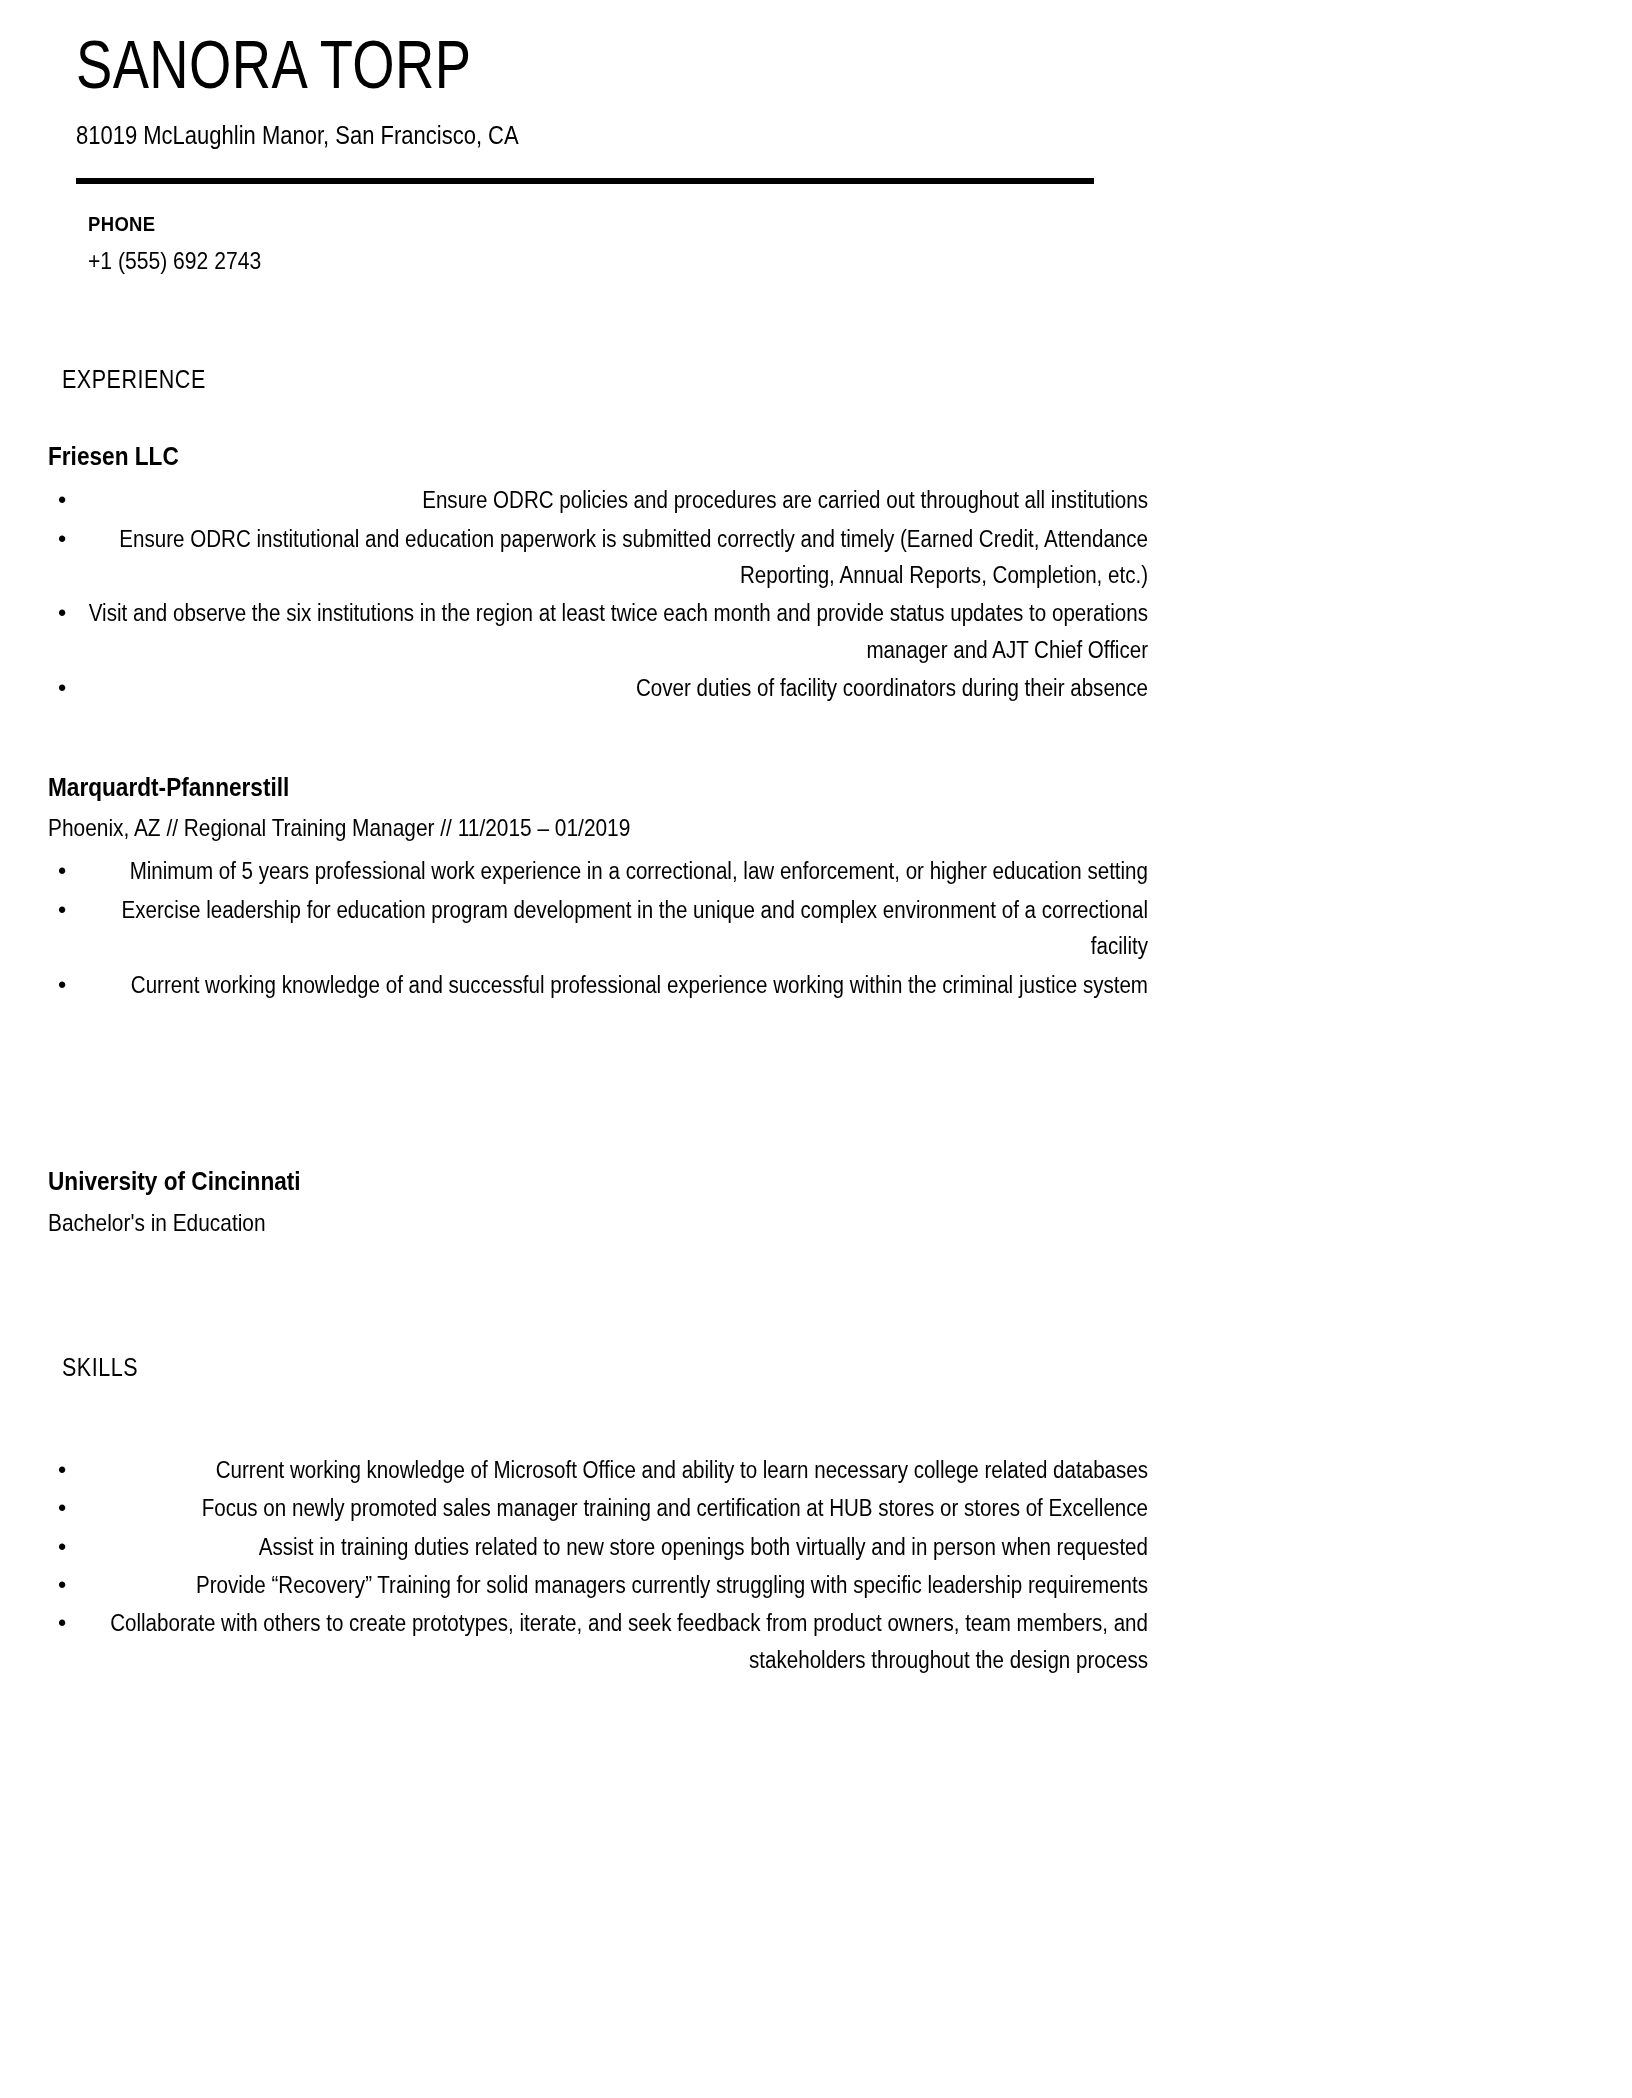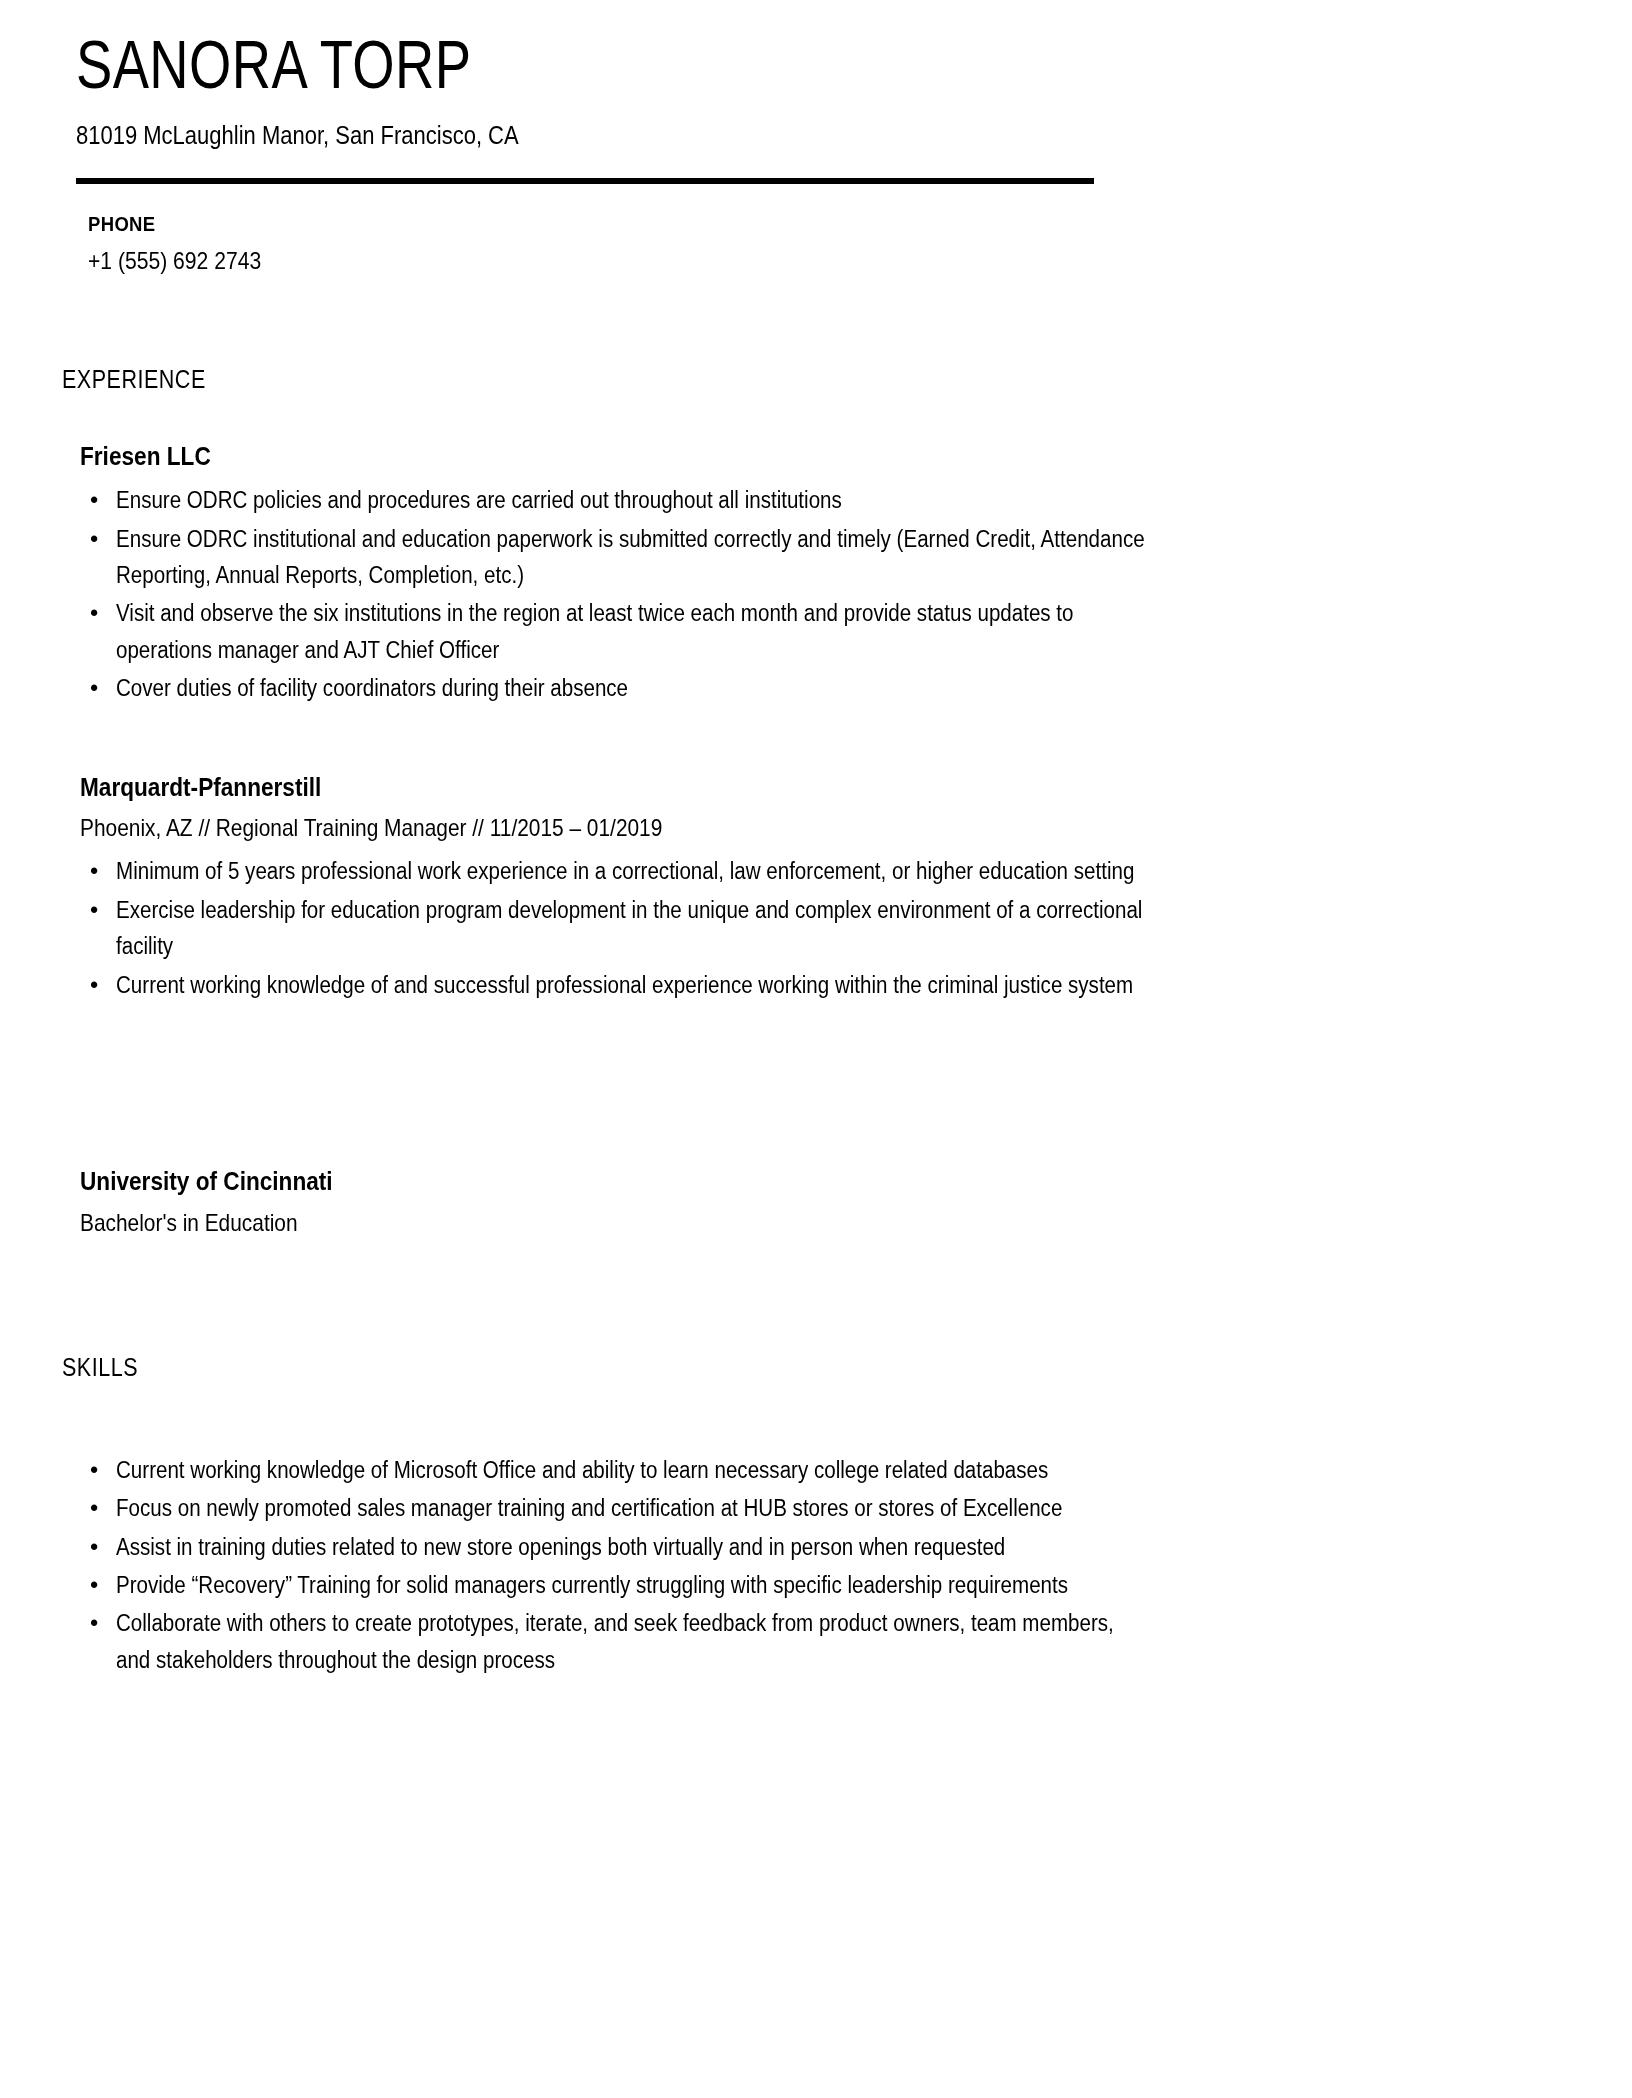--- a/index.html
+++ b/index.html
@@ -90,21 +90,21 @@
     font-size: 25px;
     font-weight: 400;
     letter-spacing: 0.6px;
     line-height: 1.2;
     padding-left: 62px;
     white-space: nowrap;
   }
   .section-heading .cond { transform: scaleX(0.86); }
 
   .section-body {
-    padding-left: 80px;
+    padding-left: 48px;
   }
 
   .entry-title {
     font-size: 26px;
     font-weight: 700;
     line-height: 1.25;
     white-space: nowrap;
   }
   .entry-title .cond { transform: scaleX(0.87); }
 
@@ -123,20 +123,21 @@
     padding: 0;
   }
   ul.bullets > li {
     position: relative;
     padding-left: 36px;
     font-size: 23.5px;
     font-weight: 400;
     line-height: 1.55;
     margin-bottom: 2px;
     max-width: 1300px;
+    text-align: right;
   }
   ul.bullets > li::before {
     content: "\2022";
     position: absolute;
     left: 10px;
     top: 0;
     font-size: 23.5px;
     line-height: 1.55;
   }
   ul.bullets > li .cond {

